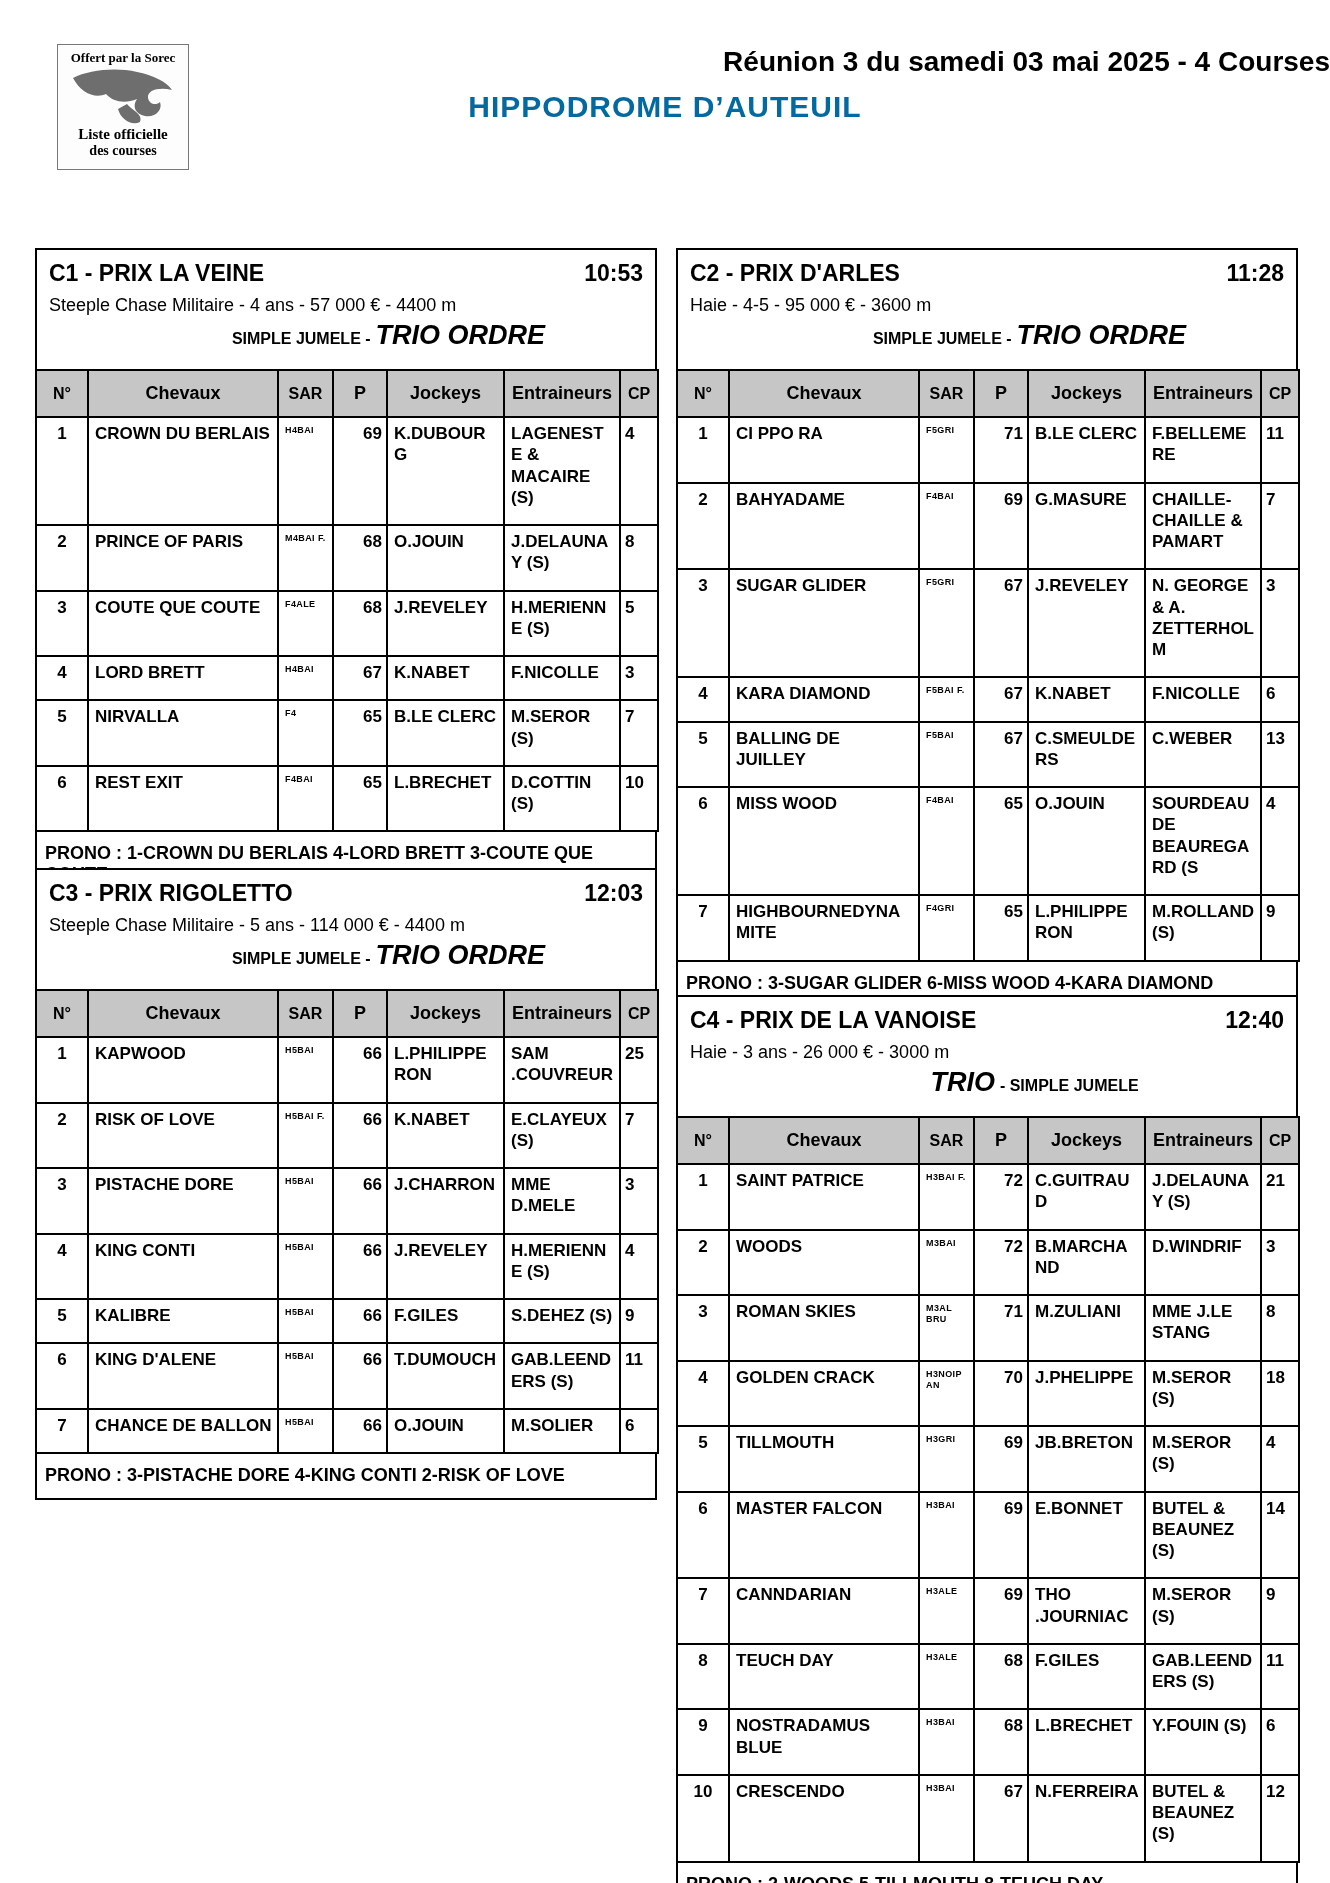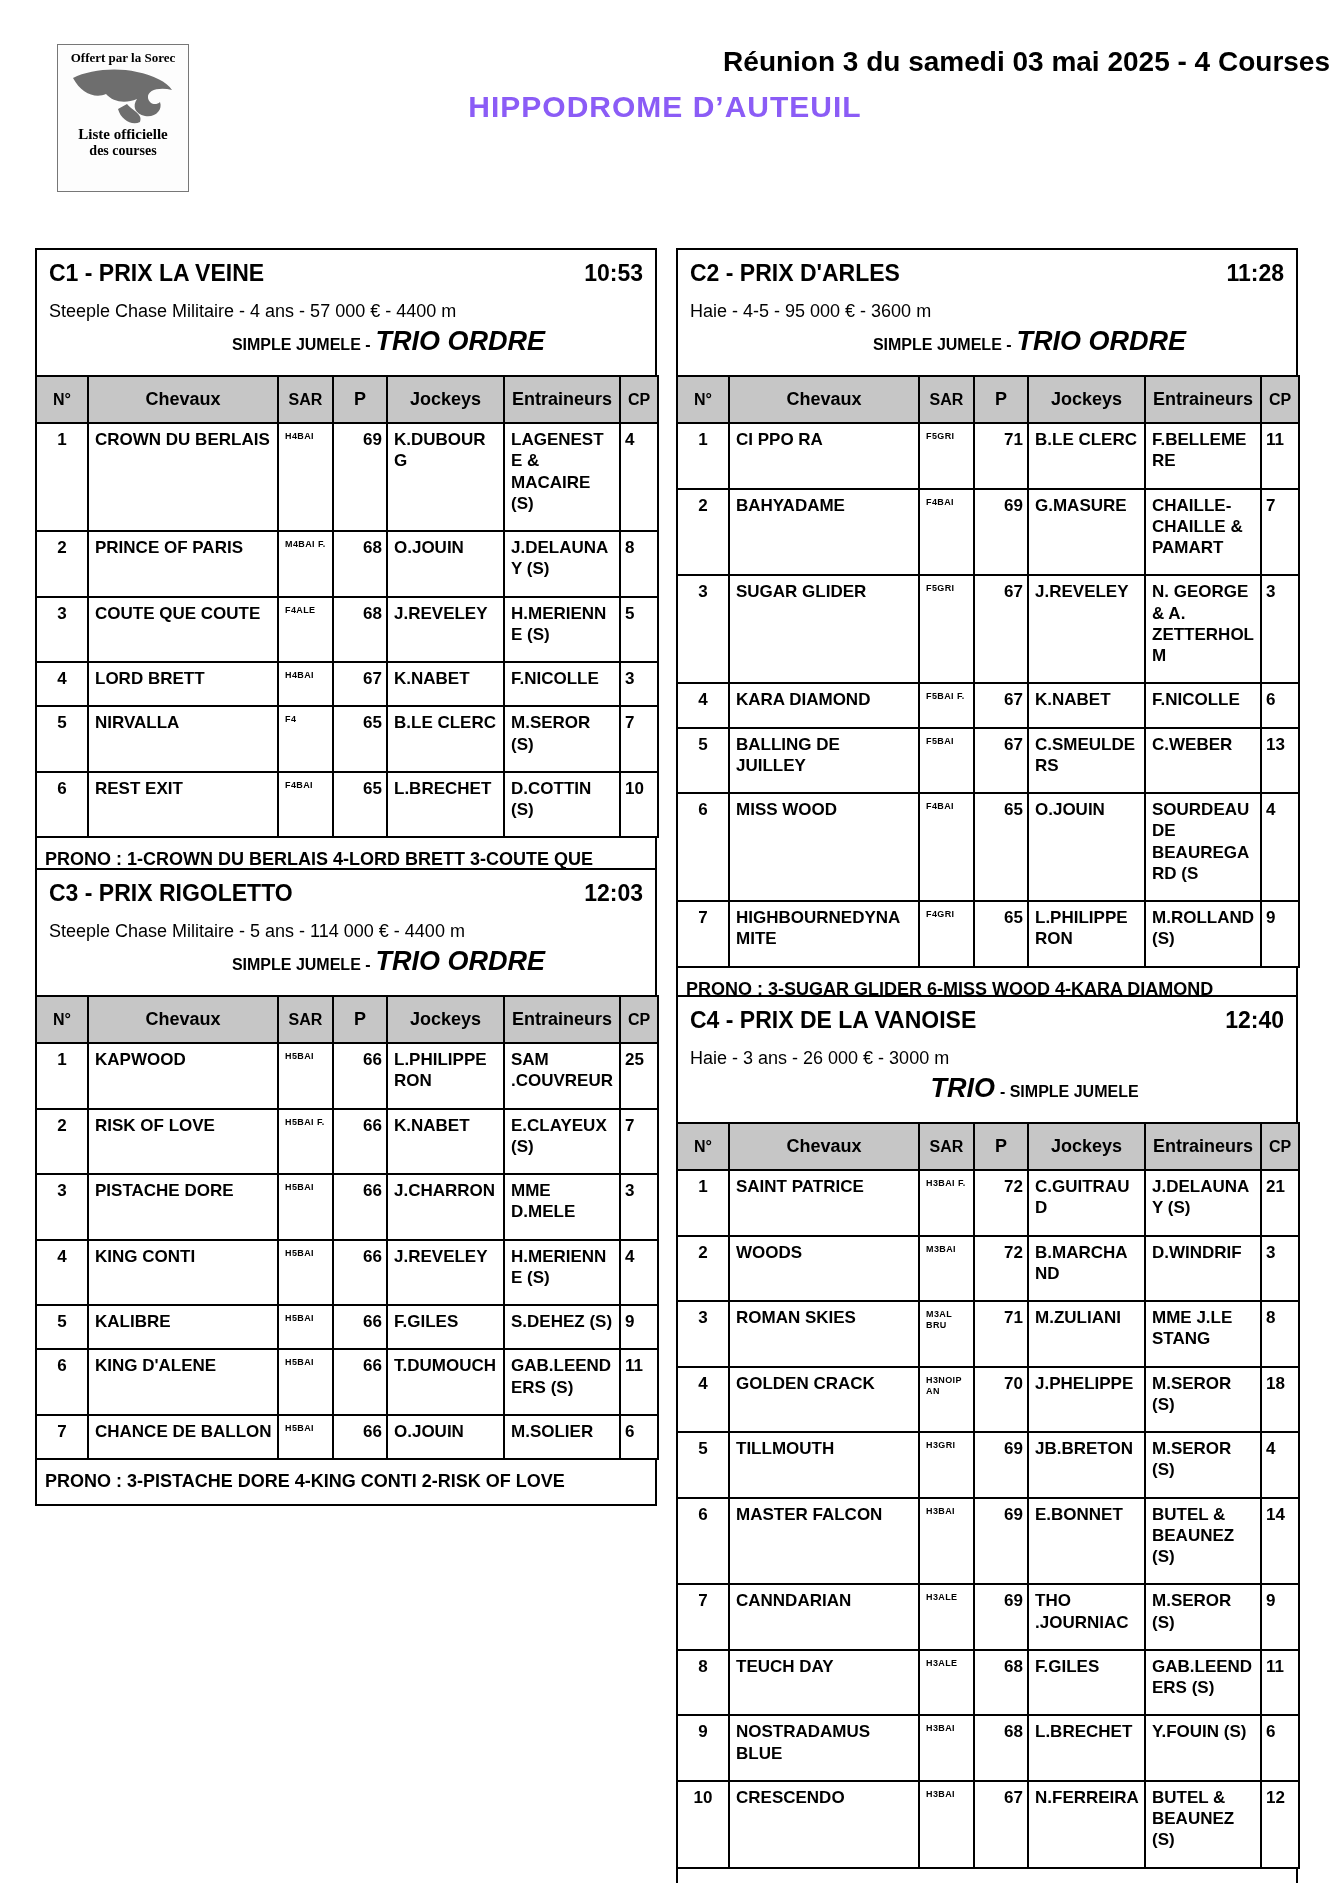--- a/index.html
+++ b/index.html
@@ -4,51 +4,51 @@
 <style>
   * { box-sizing: border-box; }
   html, body { margin: 0; padding: 0; background: #fff; }
   .page {
     position: relative; width: 1330px; height: 1883px; background: #fff;
     font-family: "Liberation Sans", sans-serif; color: #000; overflow: hidden;
   }
 
   
   .logo-box {
-    position: absolute; left: 57px; top: 44px; width: 132px; height: 148px;
+    position: absolute; left: 57px; top: 44px; width: 132px; height: 126px;
     border: 1px solid #777; text-align: center; padding-top: 5px;
     font-family: "Liberation Serif", serif; background: #fdfdfd;
   }
   .logo-top { font-size: 13px; font-weight: bold; }
   .logo-graphic { line-height: 0; }
   .logo-graphic svg { width: 104px; height: 60px; }
   .logo-b1 { font-size: 15px; font-weight: bold; line-height: 1.1; }
   .logo-b2 { font-size: 14px; font-weight: bold; line-height: 1.1; }
 
   .page-title {
     position: absolute; left: 0; right: 0; top: 46px; text-align: right;
     font-size: 28px; font-weight: bold;
   }
   .page-subtitle {
     position: absolute; left: 0; right: 0; top: 90px; text-align: center;
-    font-size: 30px; font-weight: bold; color: #8b5cf6; letter-spacing: 1px;
+    font-size: 30px; font-weight: bold; color: #0369a1; letter-spacing: 1px;
   }
 
   
   .race-card { position: absolute; width: 622px; }
   #race-0 { left: 35px;  top: 248px; }
   #race-1 { left: 676px; top: 248px; }
   #race-2 { left: 35px;  top: 868px; }
   #race-3 { left: 676px; top: 995px; }
 
   .race-head { border: 2px solid #000; border-bottom: none; padding: 10px 12px 18px 12px; background:#fff; }
   .race-title-row { display: flex; justify-content: space-between; align-items: baseline; }
   .race-title { font-size: 23px; font-weight: bold; }
   .race-time  { font-size: 23px; font-weight: bold; }
-  .race-cond  { font-size: 18px; margin-top: 14px; }
+  .race-cond  { font-size: 18px; margin-top: 8px; }
   .race-bets  { margin-top: 4px; text-align: center; padding-left: 90px; font-weight: bold; white-space: nowrap; }
   .bets-normal { font-size: 16px; }
   .bets-big    { font-size: 27px; font-style: italic; margin: 0 5px; }
 
   table.runners { border-collapse: collapse; width: 622px; table-layout: fixed; }
   .runners th, .runners td { border: 2px solid #000; }
   .runners th {
     background: #c6c6c6; font-weight: bold; font-size: 18px;
     text-align: center; vertical-align: middle; padding: 12px 2px;
   }

